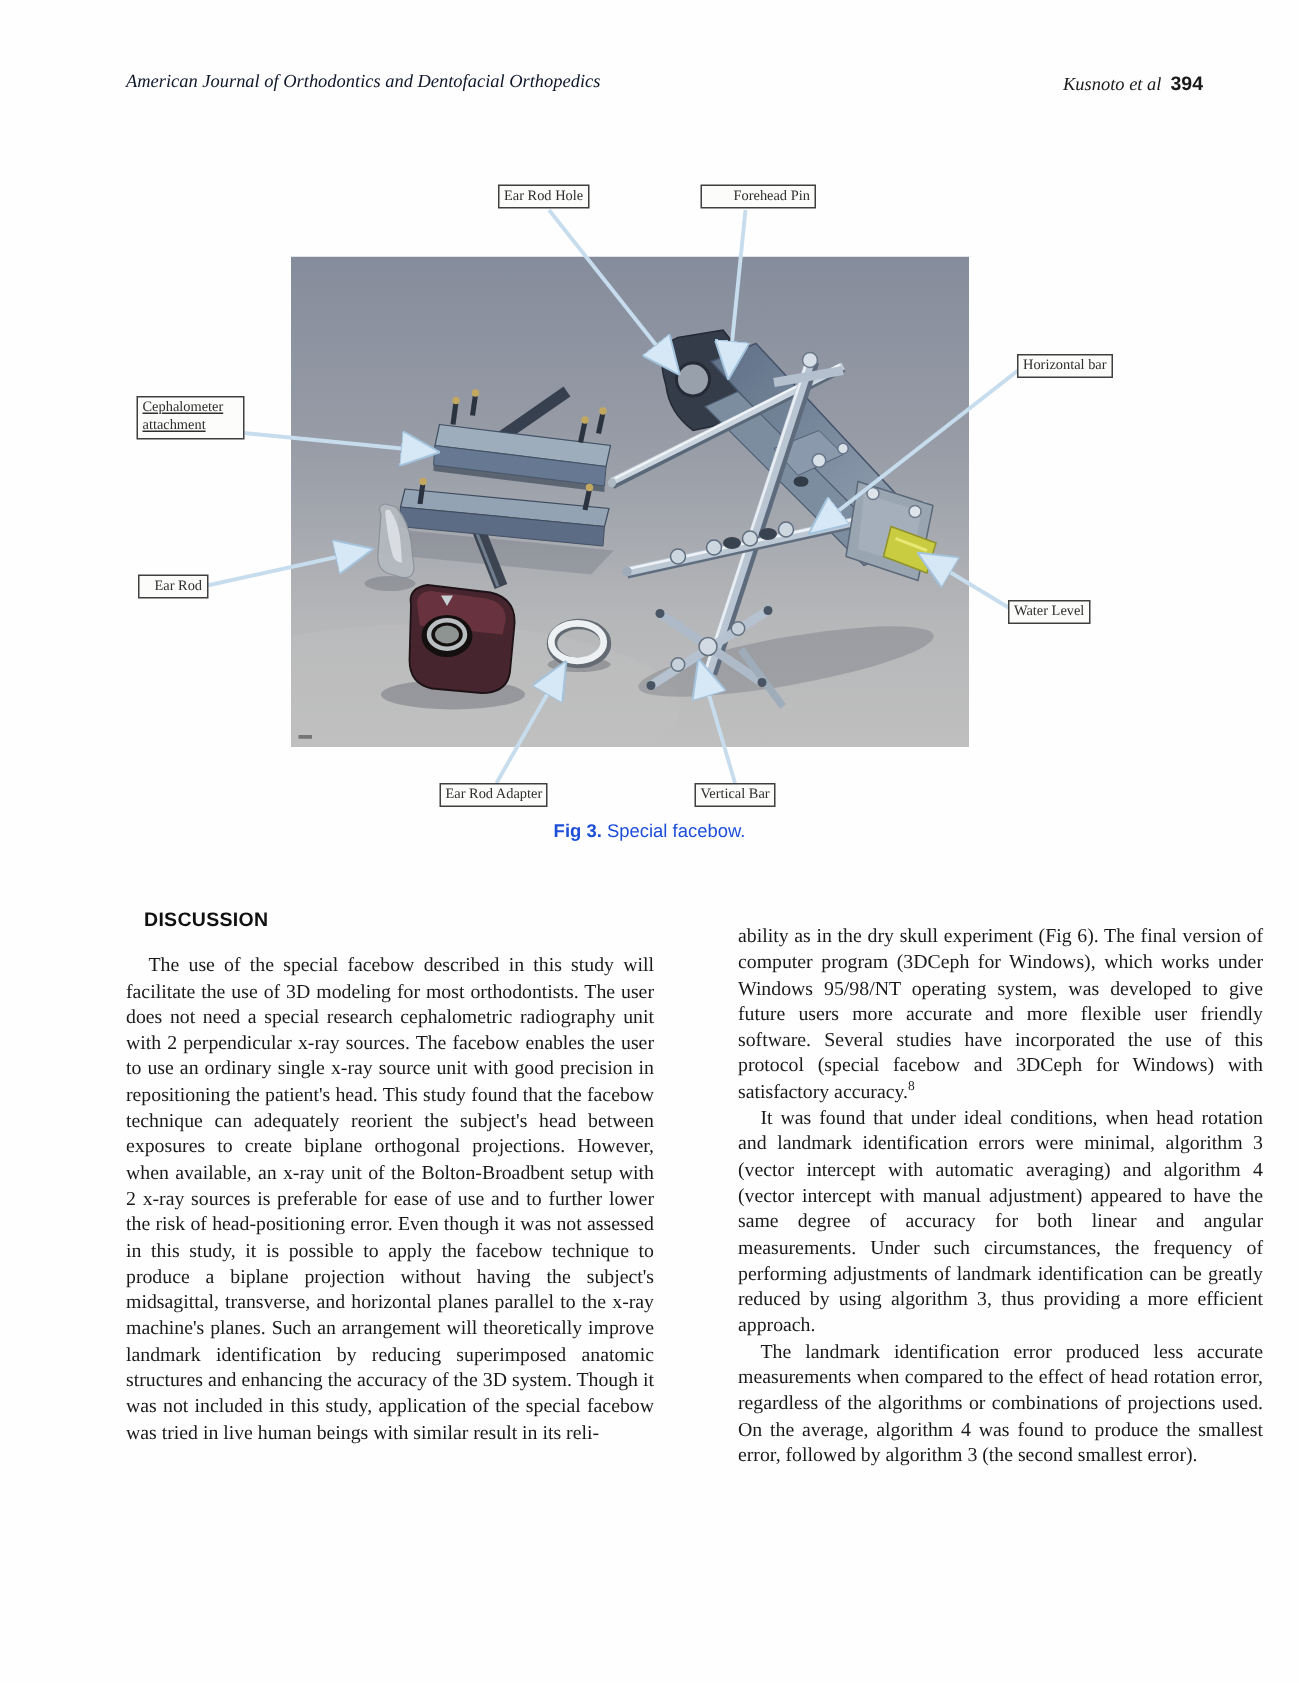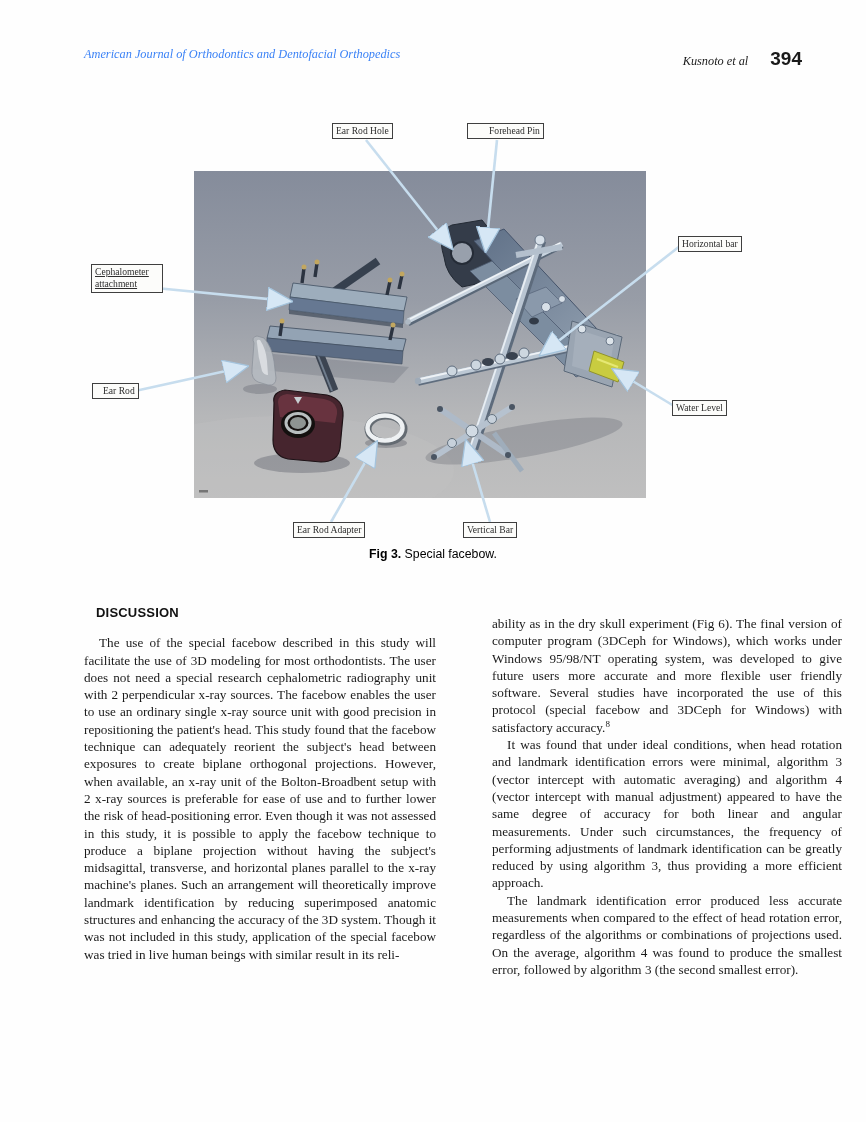--- a/index.html
+++ b/index.html
@@ -8,49 +8,49 @@
     width:866px;height:1122px;
     margin:0 auto;
     background:#fefefe;
     overflow:hidden;
     font-family:"Liberation Serif", serif;
     color:#1a1a1a;
   }
   
   .runhead-left{
     position:absolute;left:84px;top:46px;
-    font-style:italic;font-size:12.3px;line-height:16px;color:#3b82f6;
+    font-style:italic;font-size:12.3px;line-height:16px;color:#0f172a;
   }
   .runhead-right{
     position:absolute;right:64px;top:48px;
     font-size:12.3px;white-space:nowrap;
   }
   .runhead-right .author{font-style:italic;}
   .runhead-right .folio{
     font-family:"Liberation Sans",sans-serif;
-    font-weight:bold;font-style:normal;font-size:19px;margin-left:22px;
+    font-weight:bold;font-style:normal;font-size:13px;margin-left:6px;
   }
   
   .figure{position:absolute;left:0;top:115px;width:710px;height:470px;}
   .photo{position:absolute;left:194px;top:56px;width:452px;height:327px;z-index:1;}
   .arrows{position:absolute;left:0;top:0;width:866px;height:470px;z-index:3;pointer-events:none;}
   .figlabel{
     position:absolute;z-index:4;
     font-family:"Liberation Serif",serif;
     font-size:9.6px;line-height:1.3;
     color:#2e2e2e;background:#fcfcfa;
     border:1px solid #3f3f3f;
     padding:1px 3px;white-space:nowrap;
   }
   .figlabel.wrap{white-space:normal;width:64px;}
   .figcaption{
     position:absolute;left:0;top:432px;width:866px;
     text-align:center;z-index:4;
     font-family:"Liberation Sans",sans-serif;
-    font-size:12.3px;color:#000000;
+    font-size:12.3px;color:#1d4ed8;
   }
   .figcaption .figno{font-weight:bold;}
   
   .col{position:absolute;text-align:justify;font-size:13.2px;line-height:17.3px;}
   .col-left{left:84px;top:604px;width:352px;}
   .col-right{left:452px;top:615px;width:350px;margin-left:40px;}
   .section-heading{
     font-family:"Liberation Sans",sans-serif;
     font-weight:bold;font-size:13px;letter-spacing:.2px;
     color:#111;text-align:left;margin:0 0 13px 12px;

